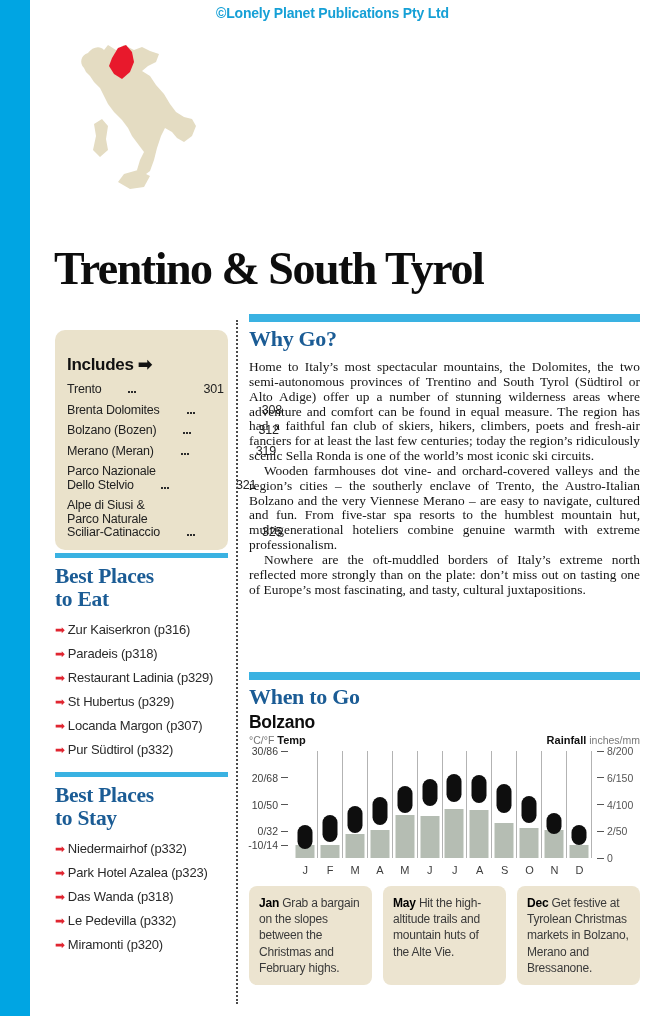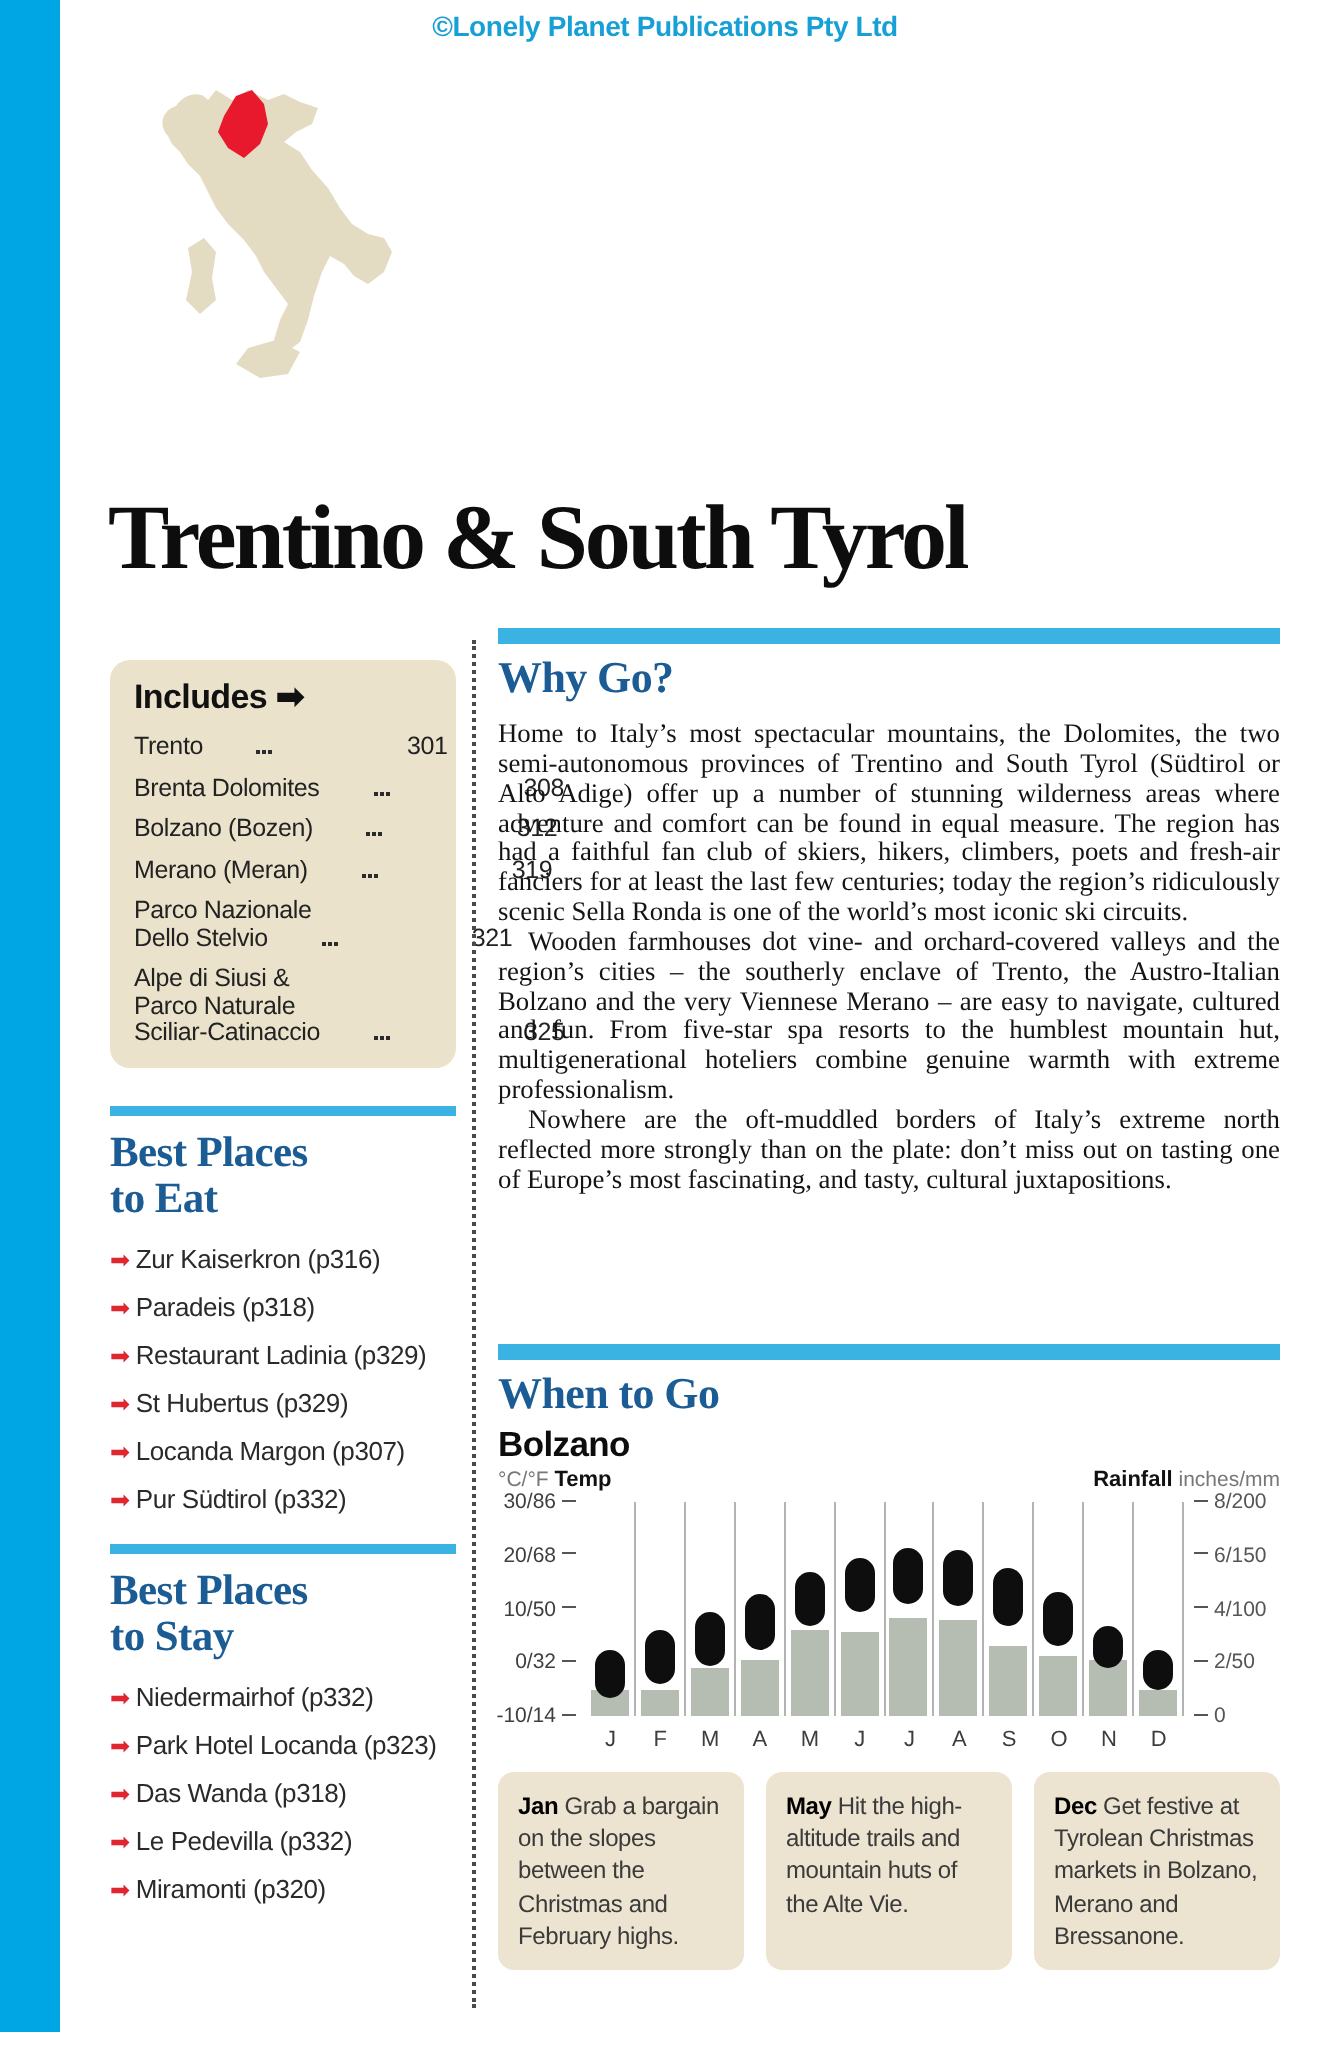--- a/index.html
+++ b/index.html
@@ -7,21 +7,21 @@
         font-family:"Liberation Sans",sans-serif;color:#1a1a1a;}
   .edge-band{position:absolute;left:0;top:0;width:30px;height:1016px;background:#00a5e3;}
   .copyright{position:absolute;top:5px;left:0;width:100%;text-align:center;
              font-weight:bold;font-size:14px;letter-spacing:-0.2px;color:#16a0d6;}
   .italy-map{position:absolute;left:46px;top:24px;}
   .page-title{position:absolute;left:54px;top:245px;width:600px;
               font-family:"Liberation Serif",serif;font-weight:bold;font-size:46px;
               letter-spacing:-1.5px;color:#0d0d0d;line-height:48px;white-space:nowrap;}
   
   .includes-box{position:absolute;left:55px;top:330px;width:149px;
-                background:#eae2cb;border-radius:10px;padding:8px 12px 10px;}
+                background:#eae2cb;border-radius:10px;padding:24px 12px 10px;}
   .includes-heading{font-weight:bold;font-size:17px;letter-spacing:-0.3px;color:#111;margin-bottom:8px;}
   .inc-item{margin-top:7px;font-size:12.5px;line-height:13.5px;color:#222;letter-spacing:-0.2px;}
   .inc-pre{margin-bottom:0px;}
   .inc-row{display:flex;align-items:baseline;gap:24px;}
   .inc-name{white-space:nowrap;}
   .inc-leader{flex:1;border-bottom:2px dotted #2b2b2b;margin:0 3px 2px;min-width:8px;}
   .inc-page{white-space:nowrap;margin-left:40px;}
   .side-section{position:absolute;left:55px;width:173px;}
   .sec-eat{top:553px;} .sec-stay{top:772px;}
   .section-bar{height:5px;background:#3ab2e2;}
@@ -160,21 +160,21 @@
   </div>
 
   <div class="side-section sec-stay">
     <div class="section-bar"></div>
     <div class="side-heading">
       <div>Best Places</div>
       <div>to Stay</div>
     </div>
     <div class="place-list">
         <div class="place-item"><span class="arrow">➡</span><span>Niedermairhof (p332)</span></div>
-        <div class="place-item"><span class="arrow">➡</span><span>Park Hotel Locanda (p323)</span></div>
+        <div class="place-item"><span class="arrow">➡</span><span>Park Hotel Azalea (p323)</span></div>
         <div class="place-item"><span class="arrow">➡</span><span>Das Wanda (p318)</span></div>
         <div class="place-item"><span class="arrow">➡</span><span>Le Pedevilla (p332)</span></div>
         <div class="place-item"><span class="arrow">➡</span><span>Miramonti (p320)</span></div>
       </div>
   </div>
 
   <div class="col-divider"></div>
 
   <div class="rc rc-bar bar1"></div>
   <div class="rc-heading whygo-h">Why Go?</div>
@@ -248,21 +248,21 @@
           <div class="cell">
             <div class="rainbar" style="height: 12.8px;"></div>
             <div class="temppill" style="bottom: 13.4px; height: 20.1px;"></div>
           </div>
         </div>
       <div>
           <div class="ltick" style="top: 0px;"><span>30/86</span><i class="tickdash"></i></div>
           <div class="ltick" style="top: 26.75px;"><span>20/68</span><i class="tickdash"></i></div>
           <div class="ltick" style="top: 53.5px;"><span>10/50</span><i class="tickdash"></i></div>
           <div class="ltick" style="top: 80.25px;"><span>0/32</span><i class="tickdash"></i></div>
-          <div class="ltick" style="top: 107px;"><span>-10/14</span><i class="tickdash"></i></div>
+          <div class="ltick" style="top: 94px;"><span>-10/14</span><i class="tickdash"></i></div>
         </div>
       <div>
           <div class="rtick" style="top: 0px;"><i class="tickdash"></i><span>8/200</span></div>
           <div class="rtick" style="top: 26.75px;"><i class="tickdash"></i><span>6/150</span></div>
           <div class="rtick" style="top: 53.5px;"><i class="tickdash"></i><span>4/100</span></div>
           <div class="rtick" style="top: 80.25px;"><i class="tickdash"></i><span>2/50</span></div>
           <div class="rtick" style="top: 107px;"><i class="tickdash"></i><span>0</span></div>
         </div>
     </div>
     <div class="months-row">

